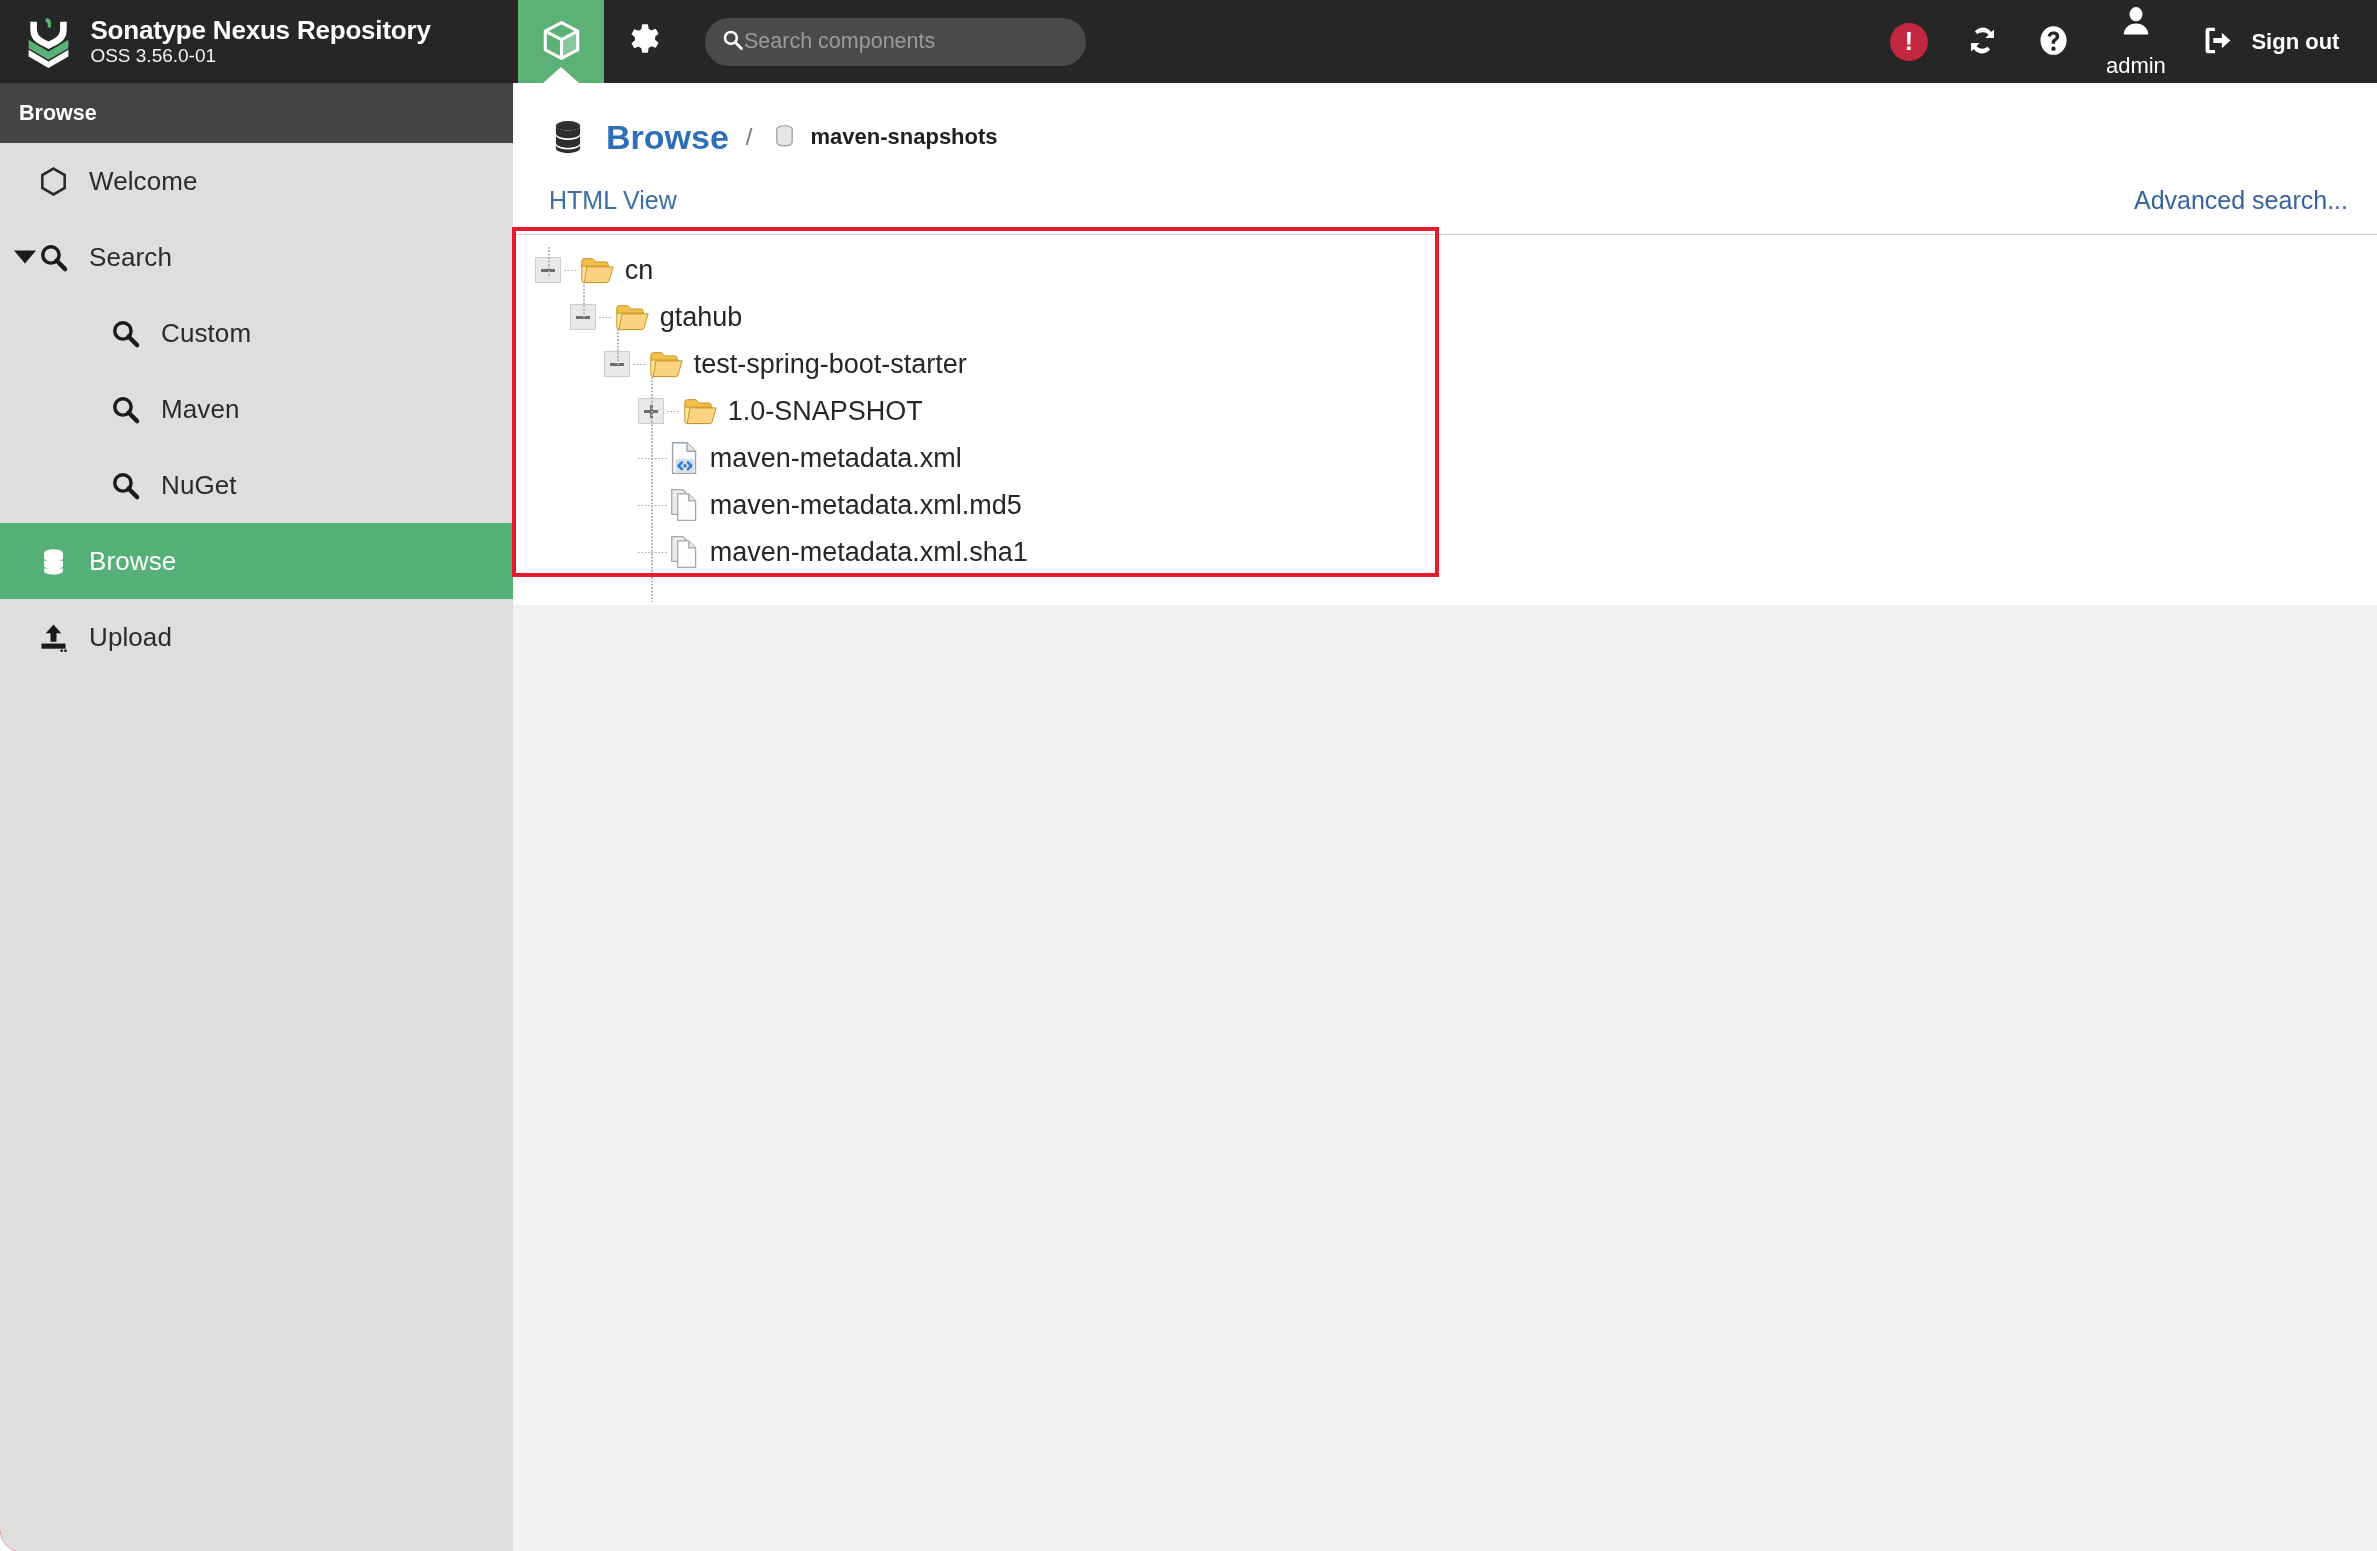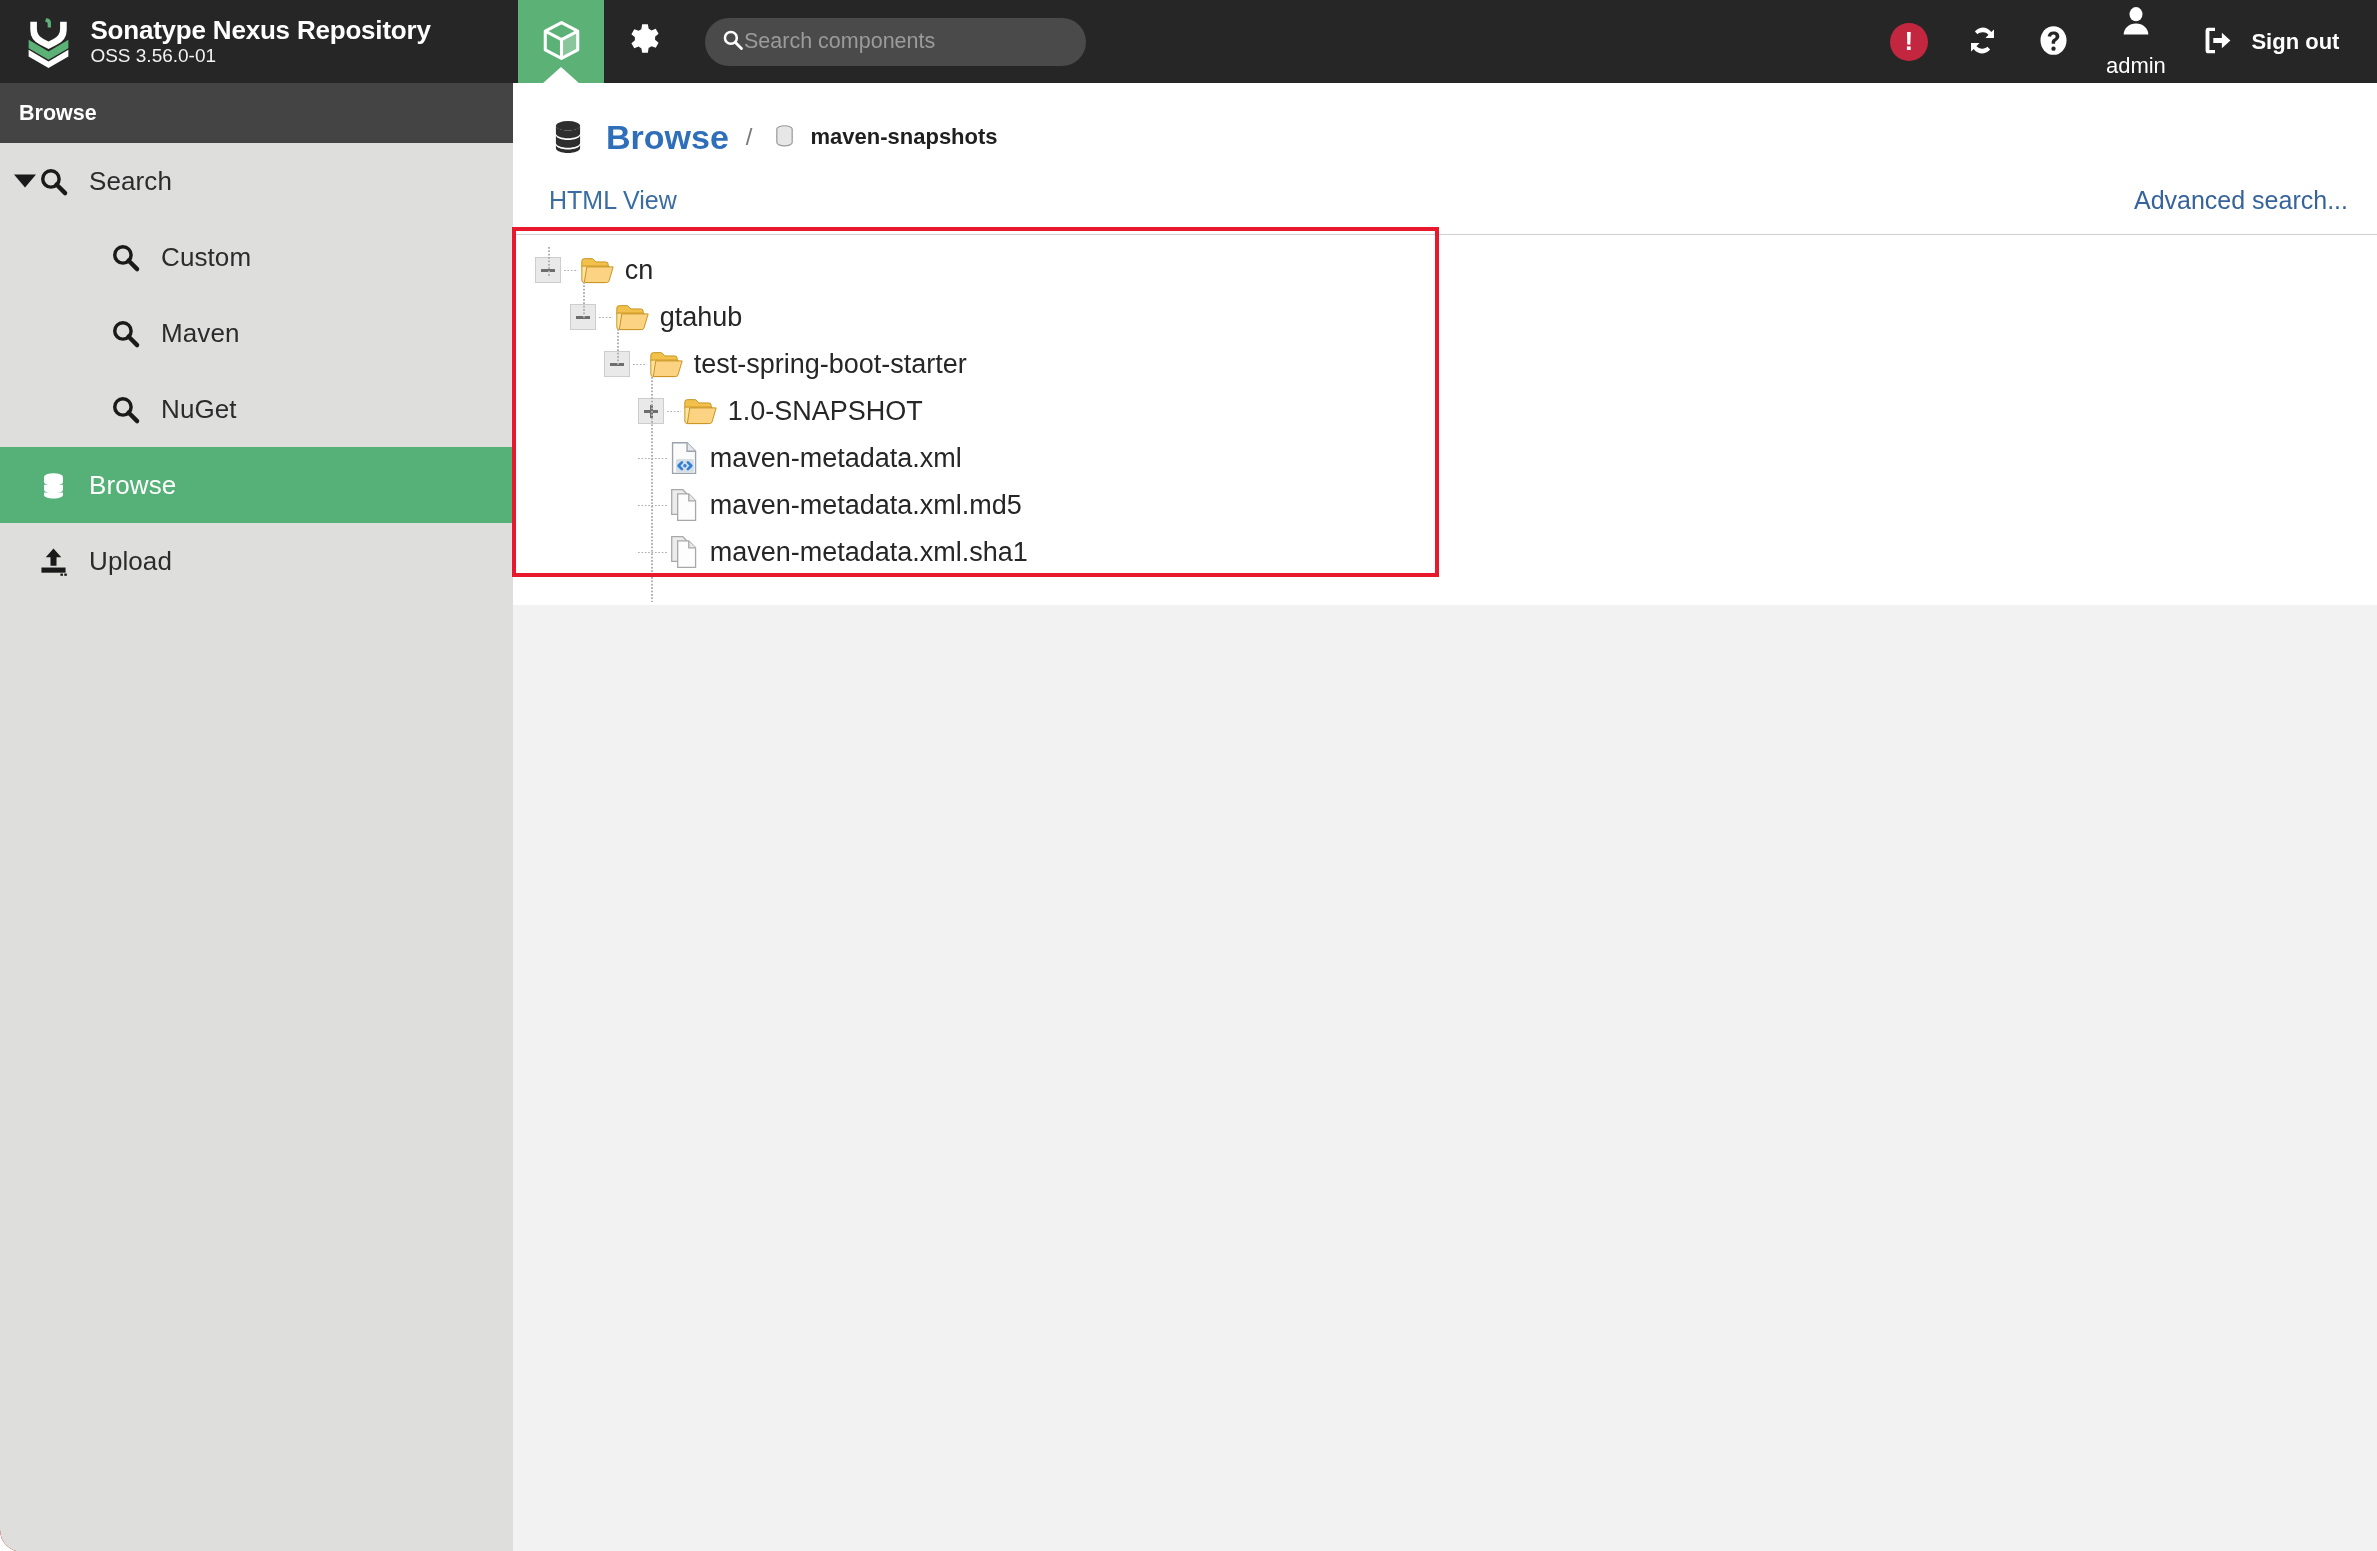--- a/index.html
+++ b/index.html
@@ -327,20 +327,28 @@
       </div>
     </div>
   </div>
 
   <div class="sidebar">
     <div class="sidebar-header">
       <span class="sidebar-header-title">Browse</span>
     </div>
     <div id="nav-list">
         <div class="nav-item">
+          <span class="nav-icon">
+            <svg viewBox="0 0 36 36" xmlns="http://www.w3.org/2000/svg">
+              <path d="M18 3 L31 10.5 L31 25.5 L18 33 L5 25.5 L5 10.5 Z" fill="none" stroke="#2b2b2b" stroke-width="3"></path>
+            </svg>
+          </span>
+          <span class="nav-label">Welcome</span>
+        </div>
+        <div class="nav-item">
           <span class="nav-caret"></span>
           <span class="nav-icon">
             <svg viewBox="0 0 36 36" xmlns="http://www.w3.org/2000/svg">
               <circle cx="15" cy="15" r="9.5" fill="none" stroke="#1a1a1a" stroke-width="4"></circle>
               <line x1="21.5" y1="21.5" x2="31.5" y2="31.5" stroke="#1a1a1a" stroke-width="5" stroke-linecap="round"></line>
             </svg>
           </span>
           <span class="nav-label">Search</span>
         </div>
         <div class="nav-item sub">

